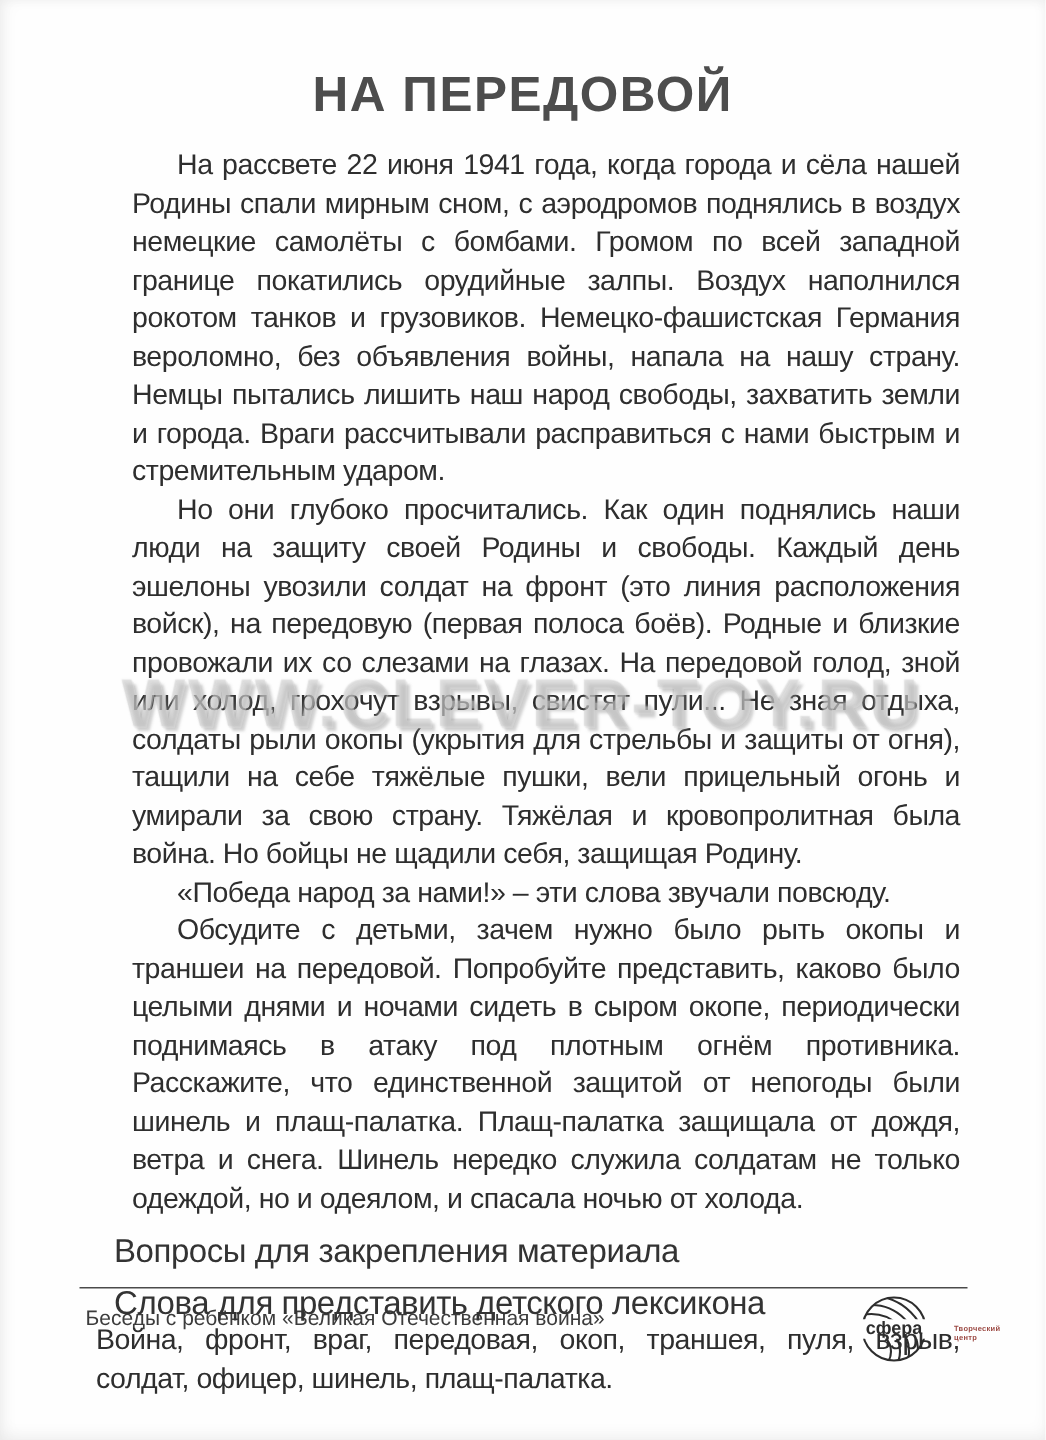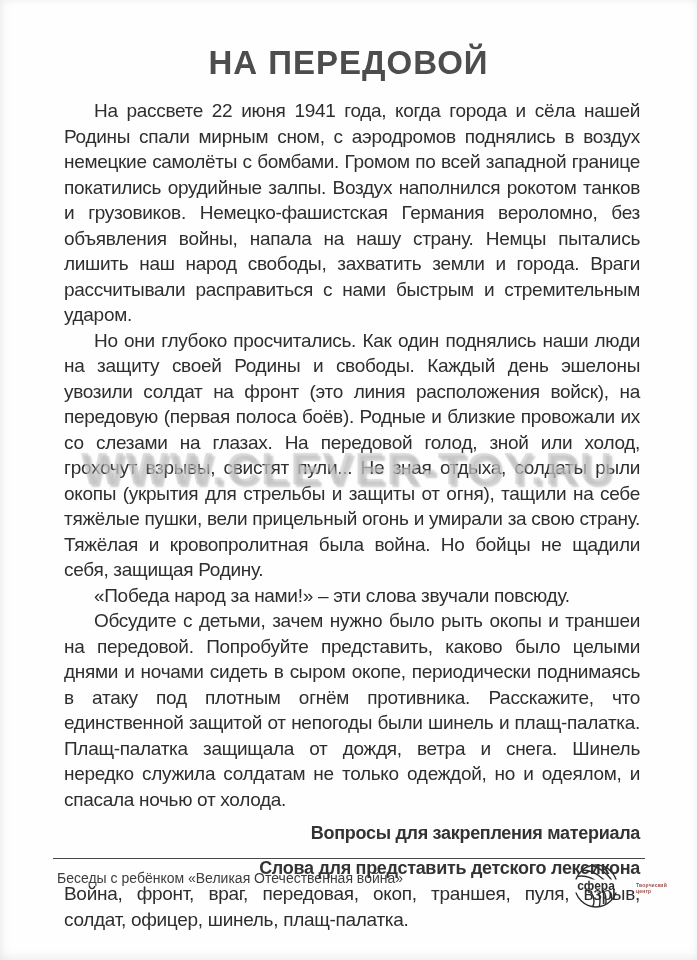--- a/index.html
+++ b/index.html
@@ -24,28 +24,28 @@
     position:relative;
     z-index:1;
     margin:0 57px 0 64px;
     font-size:19px;
     line-height:25.5px;
     letter-spacing:-0.3px;
     text-align:justify;
     color:#2e2e2e;
   }
   .para{margin:0;}
-  .para.indent{text-indent:30px;}
+  .para.indent{text-indent:30px;margin-left:24px;}
   .section-heading{
     margin:9px 0 0 0;
-    font-size:18px;
-    font-weight:700;
+    font-size:22px;
+    font-weight:400;
     text-indent:12px;
     color:#333333;
-    text-align:right;
+    text-align:left;
   }
   .section-body{margin:0;}
   .watermark{
     position:absolute;
     z-index:3;
     top:444px;left:0;right:0;
     text-align:center;
     font-size:45px;
     font-weight:700;
     letter-spacing:2px;

